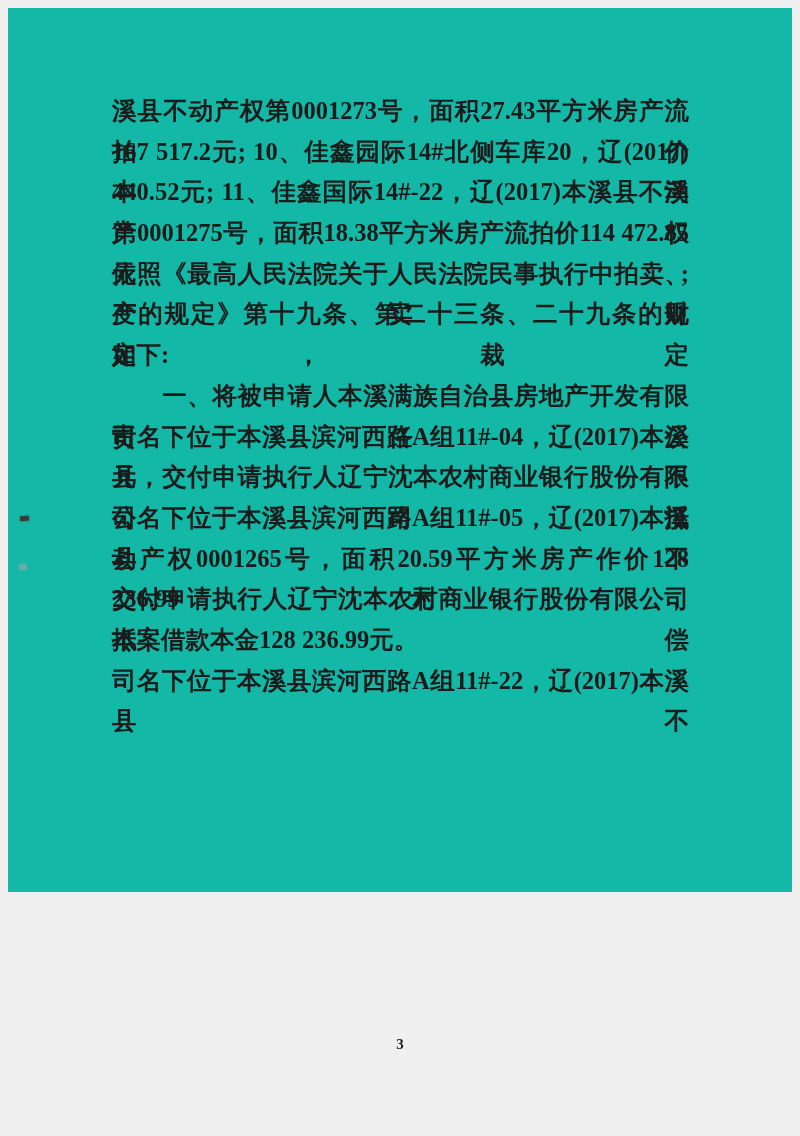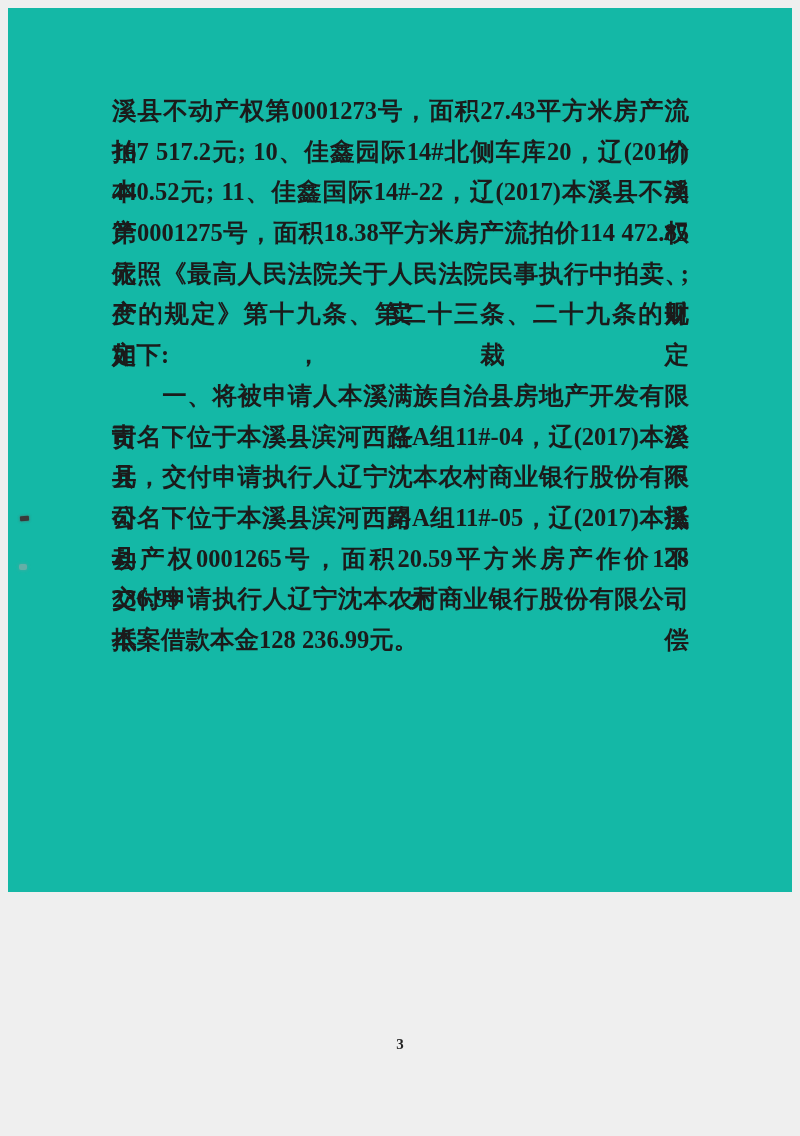--- a/index.html
+++ b/index.html
@@ -90,20 +90,21 @@
     <div class="line">依照《最高人民法院关于人民法院民事执行中拍卖、变卖财</div>
     <div class="line">产的规定》第十九条、第二十三条、二十九条的规定，裁定</div>
     <div class="line short">如下:</div>
     <div class="line">　　一、将被申请人本溪满族自治县房地产开发有限责任公</div>
     <div class="line">司名下位于本溪县滨河西路A组11#-04，辽(2017)本溪县不</div>
     <div class="line">元，交付申请执行人辽宁沈本农村商业银行股份有限公司抵</div>
     <div class="line">司名下位于本溪县滨河西路A组11#-05，辽(2017)本溪县不</div>
     <div class="line">动产权0001265号，面积20.59平方米房产作价128 236.99元，</div>
     <div class="line">交付申请执行人辽宁沈本农村商业银行股份有限公司抵偿</div>
     <div class="line short">本案借款本金128 236.99元。</div>
+    <div class="line">司名下位于本溪县滨河西路A组11#-22，辽(2017)本溪县不</div>
   </div>
 
   <div class="page-number">3</div>
 
   <div class="scan-artifact-1"></div>
   <div class="scan-artifact-2"></div>
 
 </div>
 
 </body></html>

